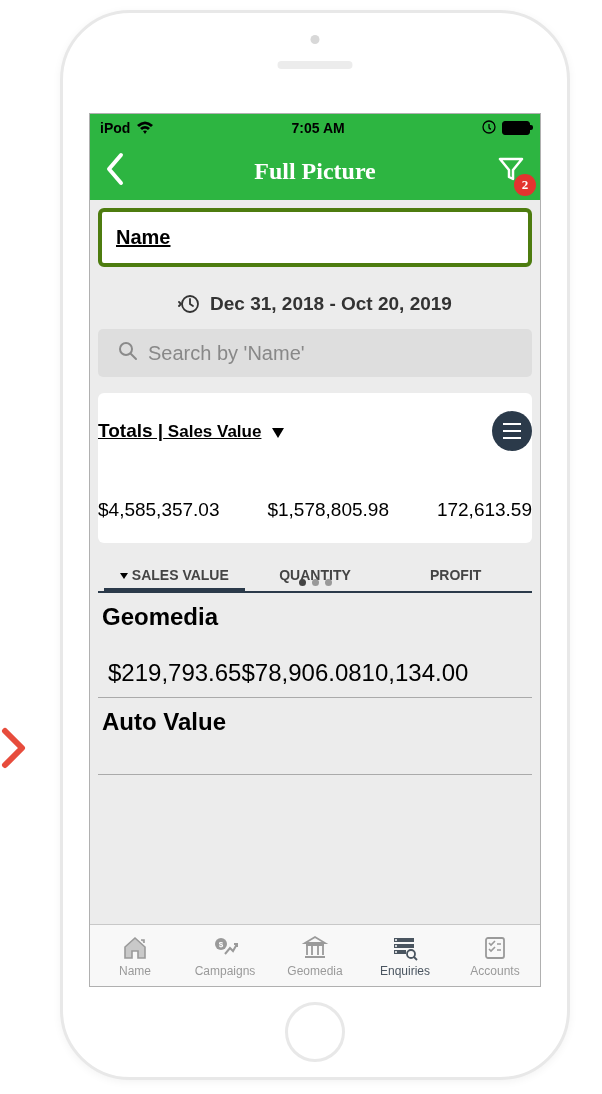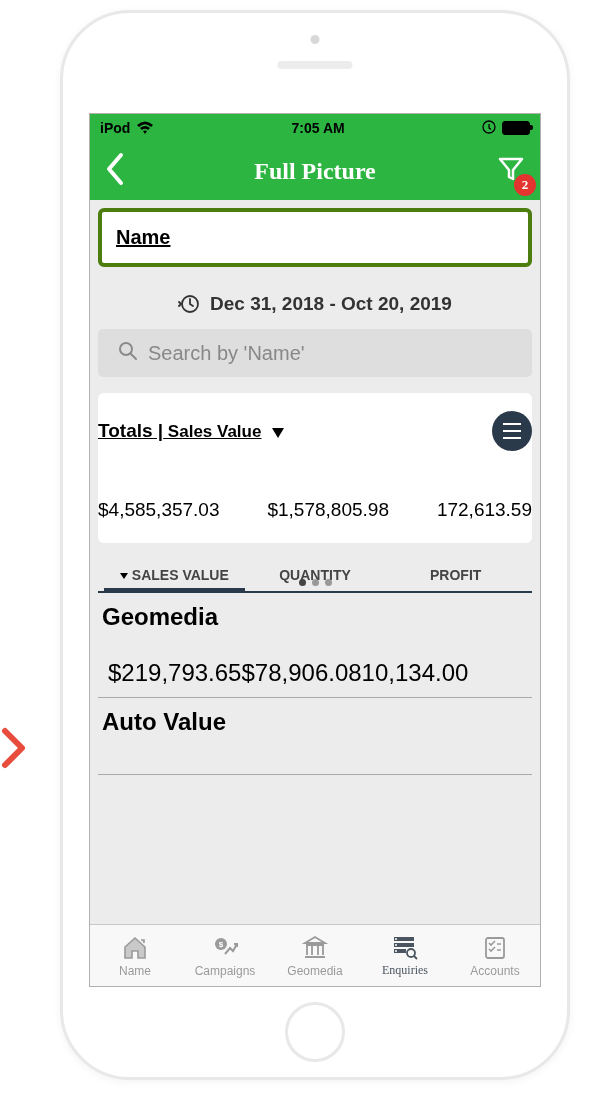--- a/index.html
+++ b/index.html
@@ -337,21 +337,21 @@
       flex: 1;
       display: flex;
       flex-direction: column;
       align-items: center;
       justify-content: center;
       gap: 2px;
       color: #9a9a9a;
       font-size: 12px;
       cursor: pointer;
     }
-    .nav-item.active { color: #4a5560; font-family: Liberation Serif, serif; }
+    .nav-item.active { color: #4a5560; }
     .nav-icon { width: 28px; height: 28px; }
     .external-arrow {
       position: absolute;
       left: 0;
       top: 726px;
       color: #e74c3c;
     }
   </style>
 </head>
 <body>

